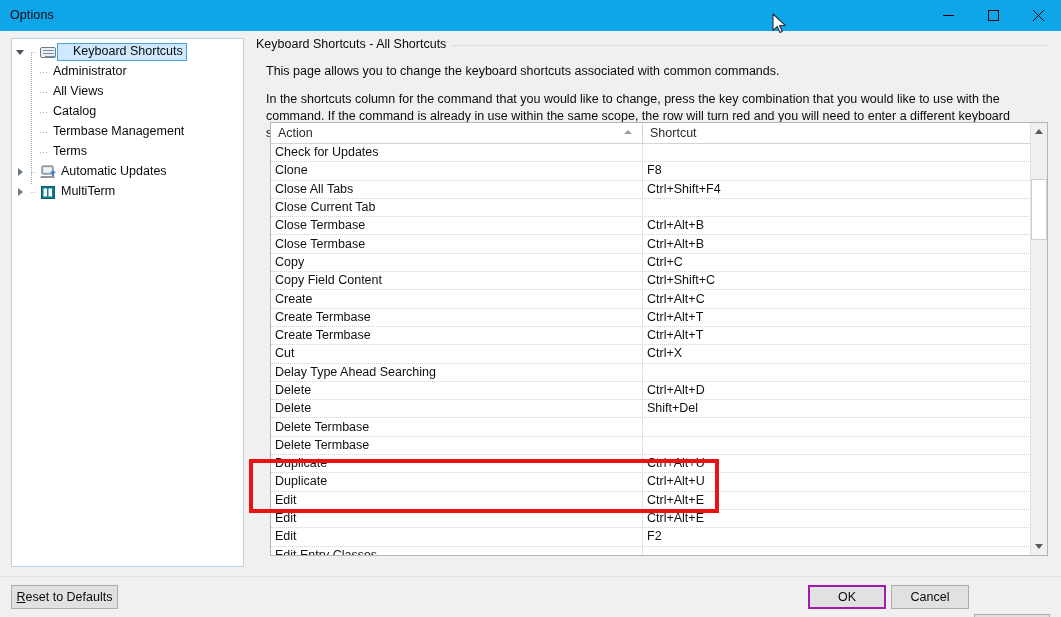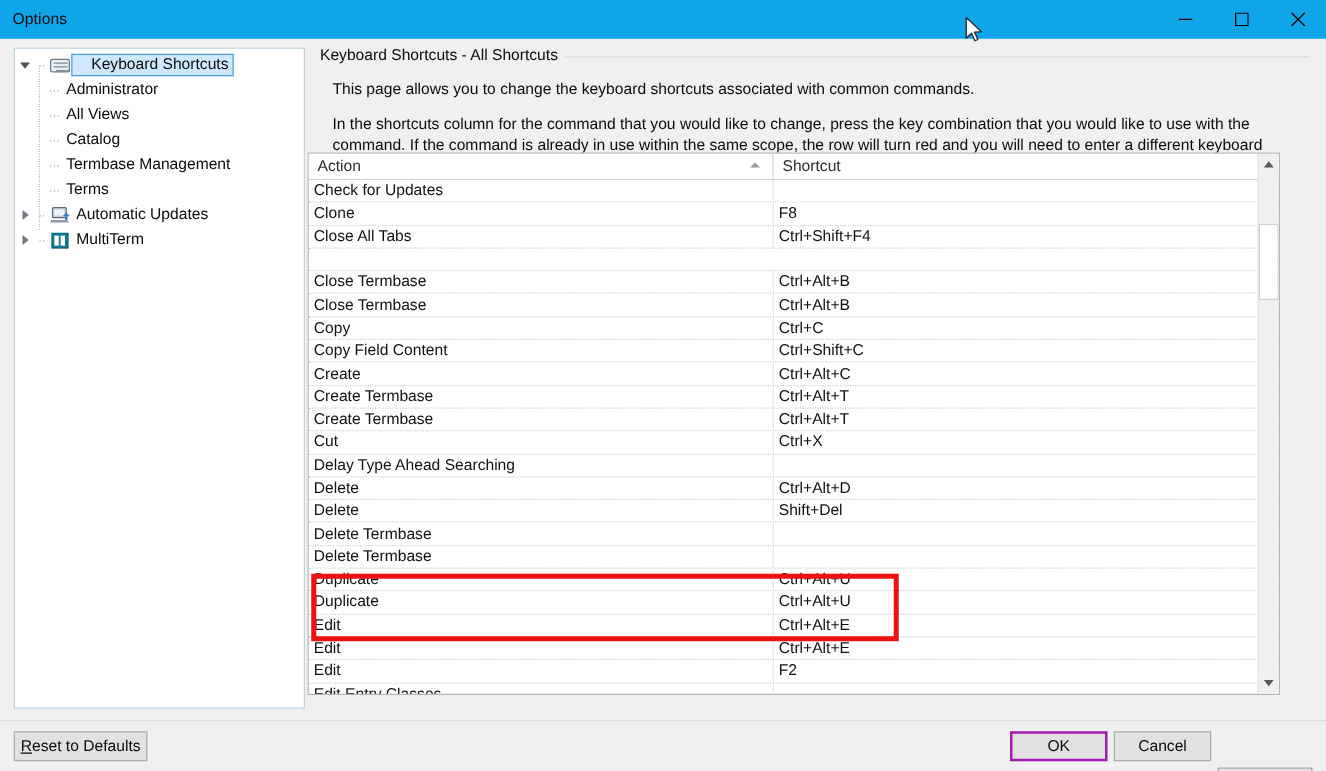--- a/index.html
+++ b/index.html
@@ -152,21 +152,21 @@
     left: 266px; top: 91px;
     width: 780px;
     font-size: 12.5px;
     color: #0b0b0b;
     line-height: 17px;
   }
 
   
   .grid {
     position: absolute;
-    left: 246px; top: 122px;
+    left: 270px; top: 122px;
     width: 778px; height: 434px;
     background: #ffffff;
     border: 1px solid #b5b5b5;
     box-sizing: border-box;
     overflow: hidden;
   }
   .grid-head {
     position: relative;
     height: 20px;
     background: #ffffff;
@@ -474,20 +474,21 @@
         </div>
         <div class="grow">
           <div class="gcell action">Clone</div>
           <div class="gcell shortcut">F8</div>
         </div>
         <div class="grow">
           <div class="gcell action">Close All Tabs</div>
           <div class="gcell shortcut">Ctrl+Shift+F4</div>
         </div>
         <div class="grow">
+          <div class="gcell action">Close Current Tab</div>
         </div>
         <div class="grow">
           <div class="gcell action">Close Termbase</div>
           <div class="gcell shortcut">Ctrl+Alt+B</div>
         </div>
         <div class="grow">
           <div class="gcell action">Close Termbase</div>
           <div class="gcell shortcut">Ctrl+Alt+B</div>
         </div>
         <div class="grow">

